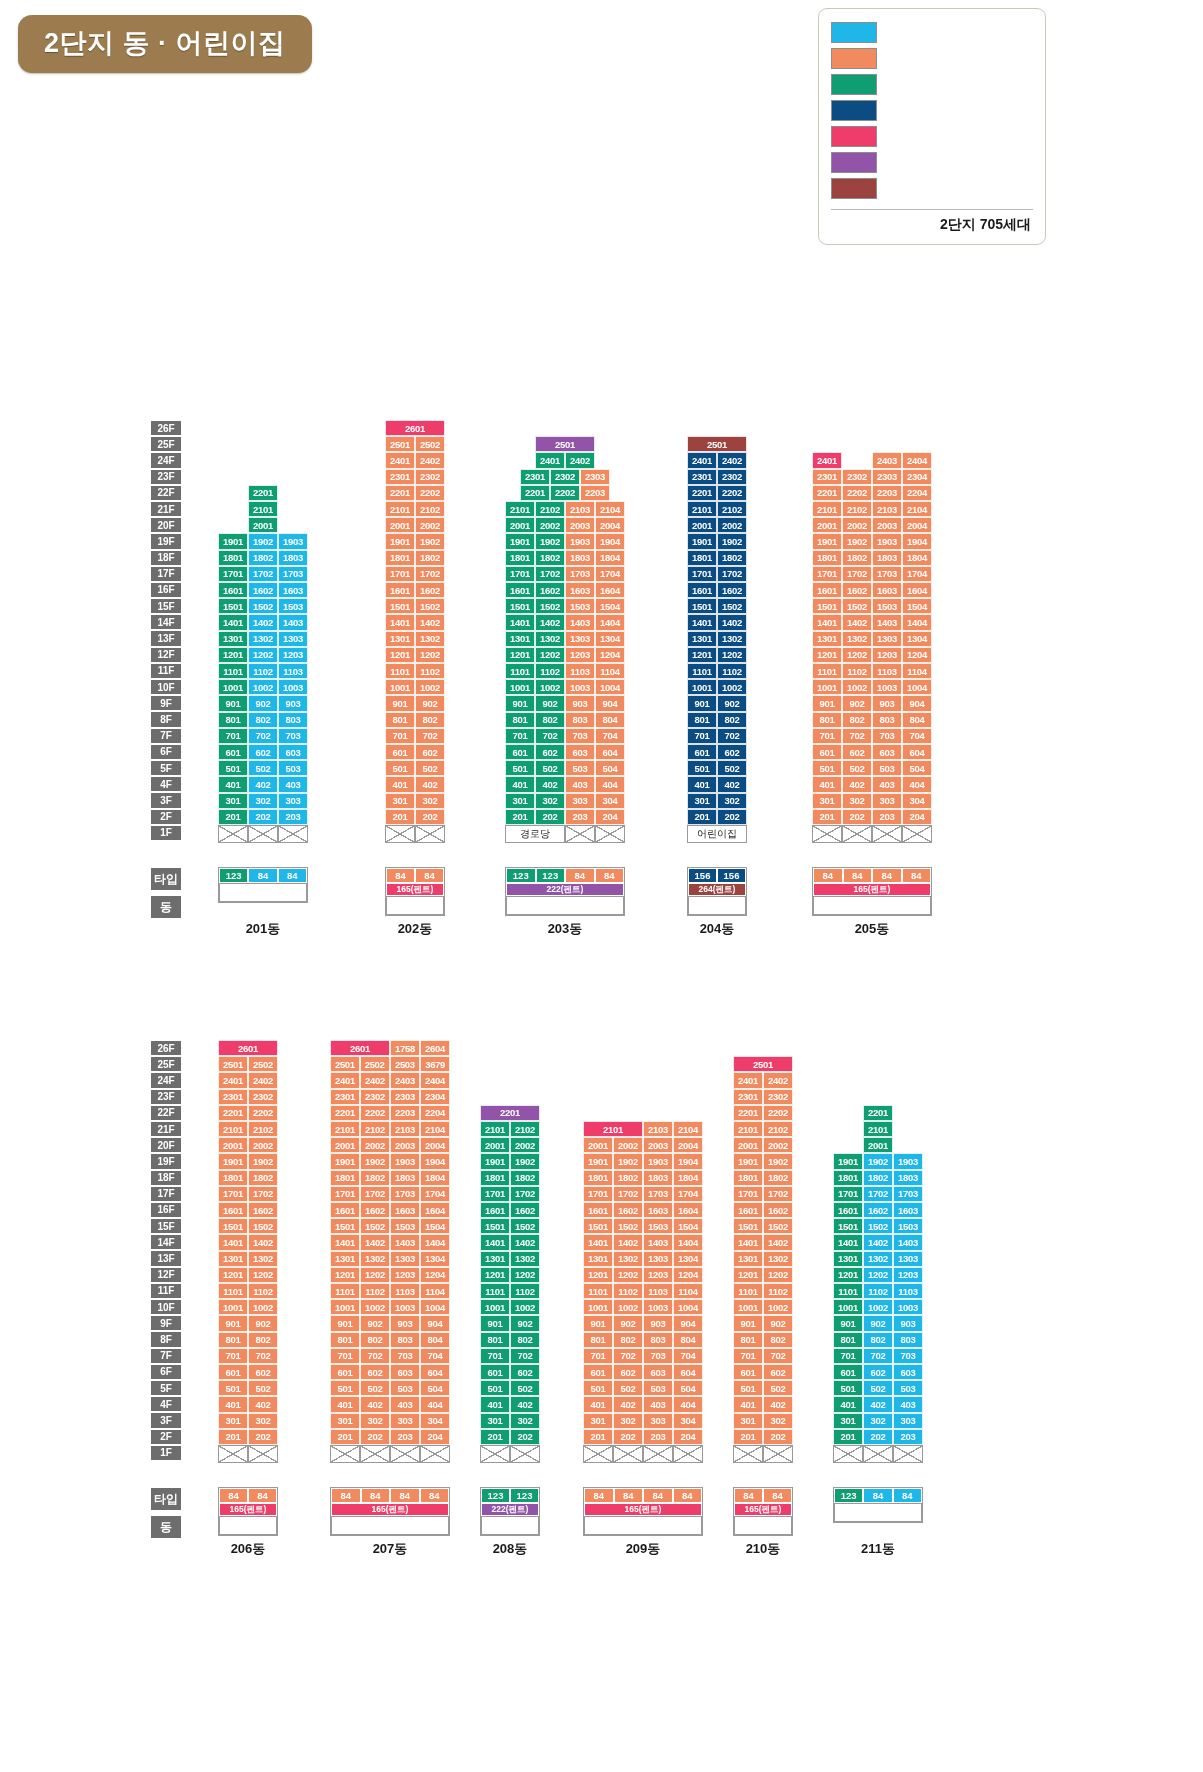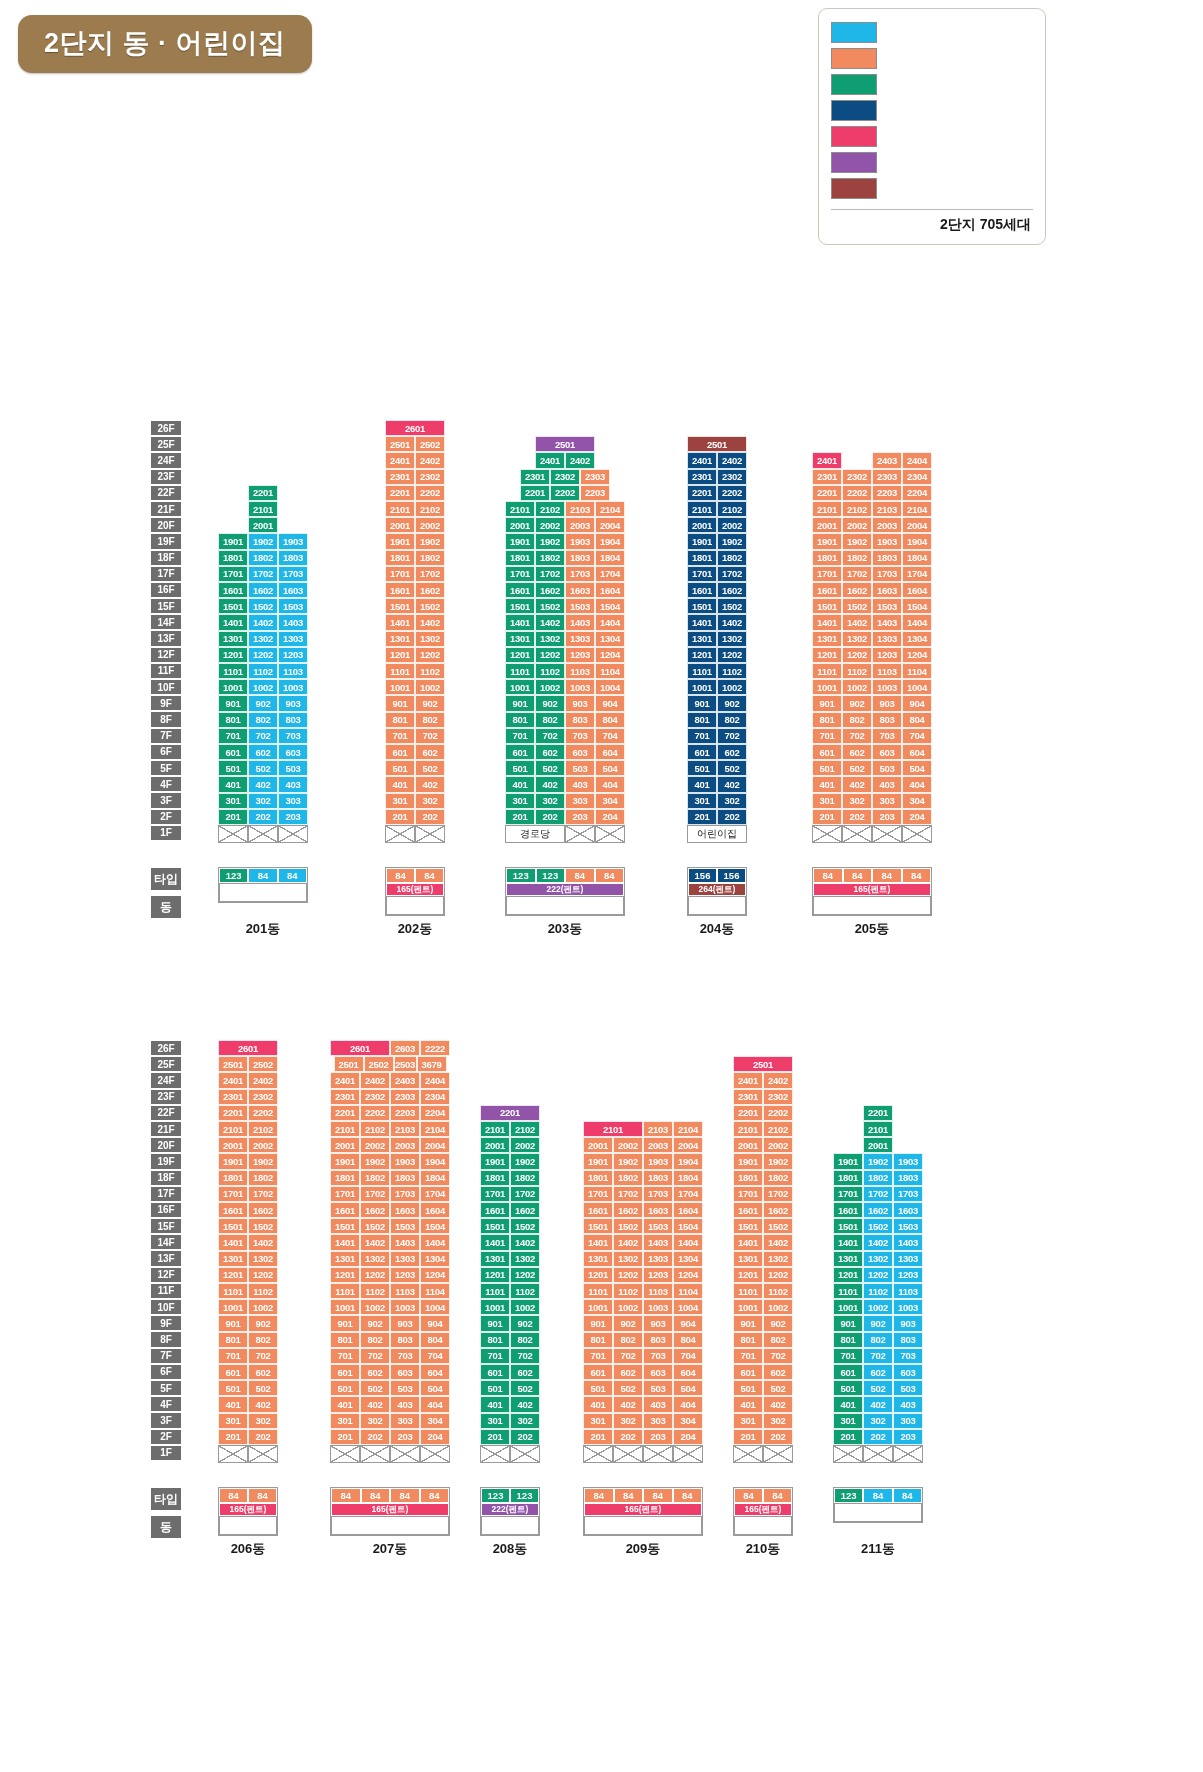--- a/index.html
+++ b/index.html
@@ -971,27 +971,27 @@
         <div class="tcell" style="width: 30px; background: rgb(241, 138, 95);">84</div>
         <div class="tcell" style="width: 30px; background: rgb(241, 138, 95);">84</div>
       </div>
       <div class="tpent" style="background: rgb(239, 61, 107);">165(펜트)</div>
       <div class="tblank"></div>
     </div>
     <div class="bldg-label" style="left: 218px; width: 60px; top: 500.2px;">206동</div>
     <div class="tower" style="left: 330px; top: 0px; width: 120px;">
       <div class="trow" style="position: absolute; top: 0px; left: 0px; width: 120px;">
         <div class="cell" style="width: 60px; background: rgb(239, 61, 107);">2601</div>
-        <div class="cell" style="width: 30px; background: rgb(241, 138, 95);">2603</div>
-        <div class="cell" style="width: 30px; background: rgb(241, 138, 95);">2222</div>
+        <div class="cell" style="width: 30px; background: rgb(241, 138, 95);">1758</div>
+        <div class="cell" style="width: 30px; background: rgb(241, 138, 95);">2604</div>
       </div>
       <div class="trow" style="position: absolute; top: 16.2px; left: 0px; width: 120px;">
         <div class="cell" style="width: 30px; background: rgb(241, 138, 95);">2501</div>
         <div class="cell" style="width: 30px; background: rgb(241, 138, 95);">2502</div>
-        <div class="cell" style="width: 23px; background: rgb(241, 138, 95);">2503</div>
+        <div class="cell" style="width: 31px; background: rgb(241, 138, 95);">2503</div>
         <div class="cell" style="width: 30px; background: rgb(241, 138, 95);">3679</div>
       </div>
       <div class="trow" style="position: absolute; top: 32.4px; left: 0px; width: 120px;">
         <div class="cell" style="width: 30px; background: rgb(241, 138, 95);">2401</div>
         <div class="cell" style="width: 30px; background: rgb(241, 138, 95);">2402</div>
         <div class="cell" style="width: 30px; background: rgb(241, 138, 95);">2403</div>
         <div class="cell" style="width: 30px; background: rgb(241, 138, 95);">2404</div>
       </div>
       <div class="trow" style="position: absolute; top: 48.6px; left: 0px; width: 120px;">
         <div class="cell" style="width: 30px; background: rgb(241, 138, 95);">2301</div>

